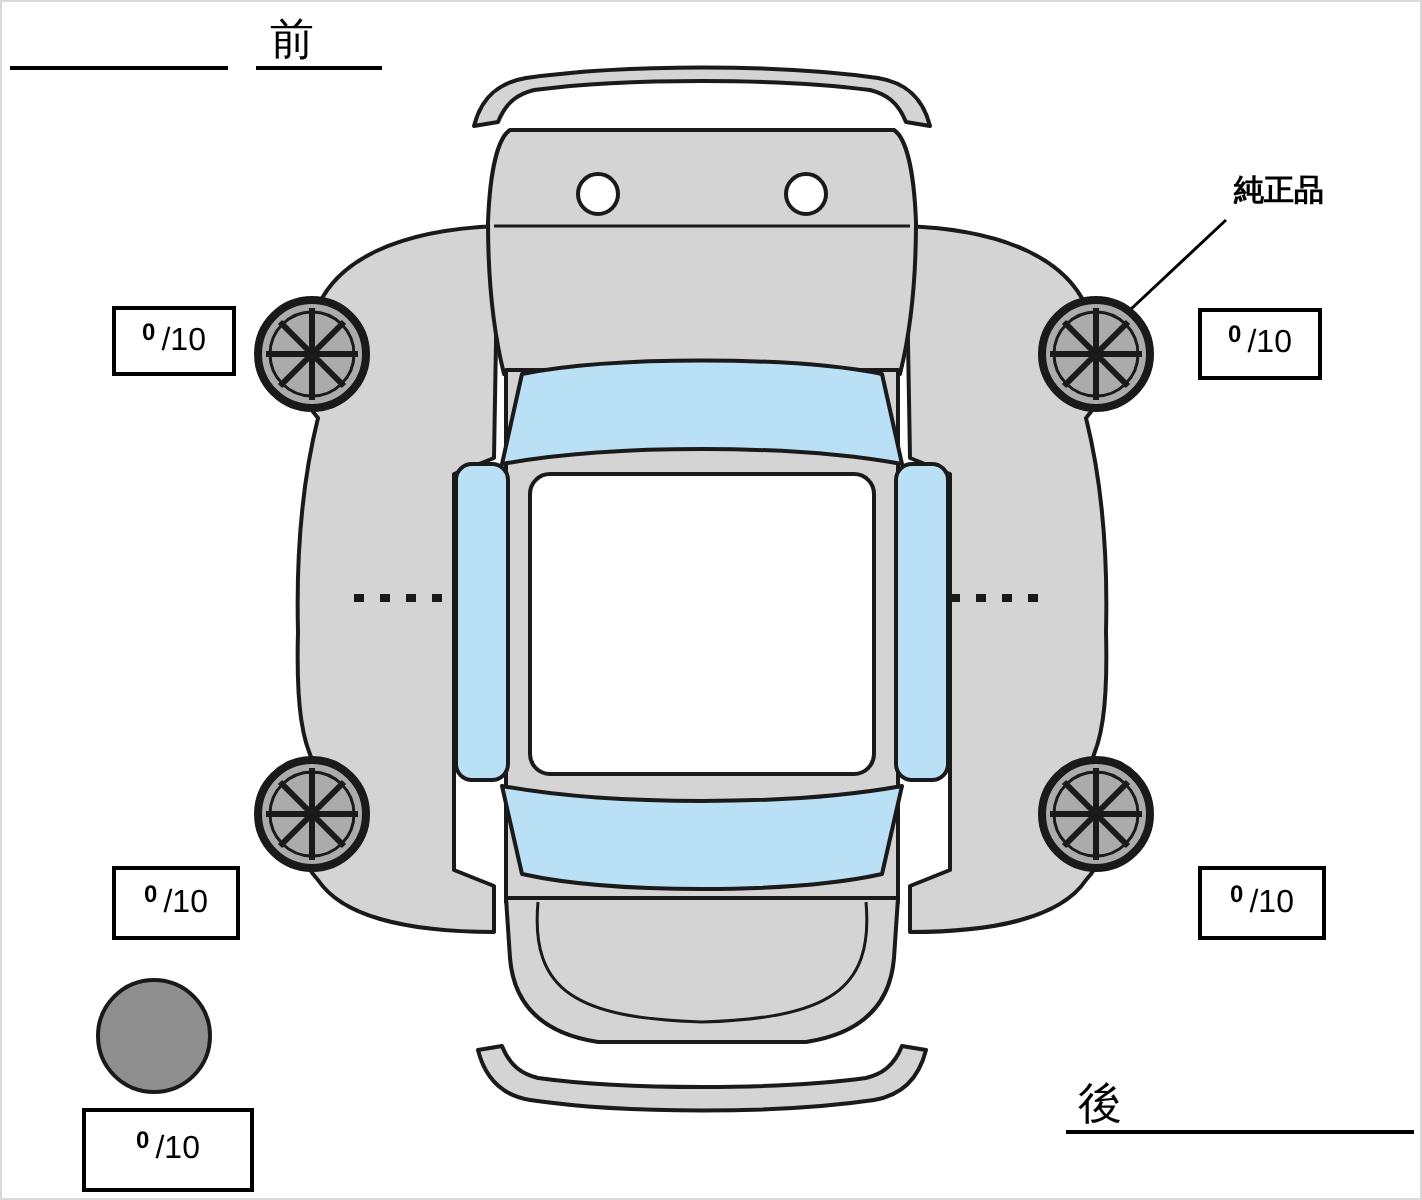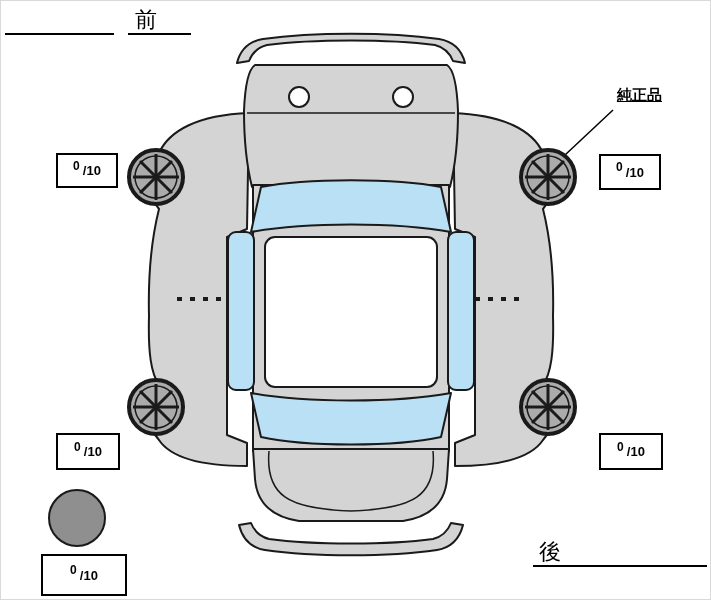--- a/index.html
+++ b/index.html
@@ -5,27 +5,27 @@
   html,body{margin:0;padding:0;background:#fff;}
   #stage{
     position:relative;width:711px;height:600px;background:#ffffff;overflow:hidden;
     font-family:"Liberation Sans","DejaVu Sans",sans-serif;color:#000;
     border:1px solid #d9d9d9;box-sizing:border-box;
   }
   #car-svg{position:absolute;left:0;top:0;}
   .label{position:absolute;color:#000;}
   .label-front{left:134px;top:4px;font-size:22px;letter-spacing:1px;}
   .label-rear{left:538px;top:536px;font-size:22px;letter-spacing:1px;}
-  .label-genuine{left:616px;top:85px;font-size:15px;font-weight:bold;text-decoration:underline;}
+  .label-genuine{left:616px;top:85px;font-size:15px;font-weight:bold;}
   .tread-box{
     position:absolute;background:#ffffff;border:2px solid #000;
     display:flex;align-items:center;justify-content:center;box-sizing:border-box;
   }
   .frac-num{font-size:12px;font-weight:bold;transform:translateY(-5px);margin-right:3px;}
-  .frac-den{font-size:13px;font-weight:bold;}
+  .frac-den{font-size:16px;font-weight:normal;}
   .box-fl{left:55px;top:152px;width:62px;height:35px;}
   .box-fr{left:598px;top:153px;width:62px;height:36px;}
   .box-rl{left:55px;top:432px;width:64px;height:37px;}
   .box-rr{left:598px;top:432px;width:64px;height:37px;}
   .box-sp{left:40px;top:553px;width:86px;height:42px;}
 </style>
 </head>
 <body>
 
 <div id="stage">

